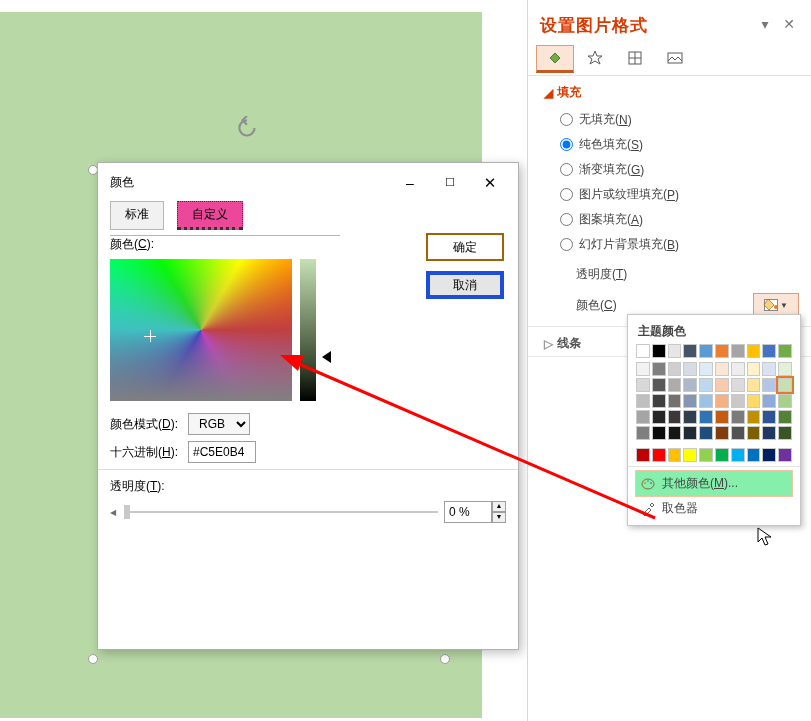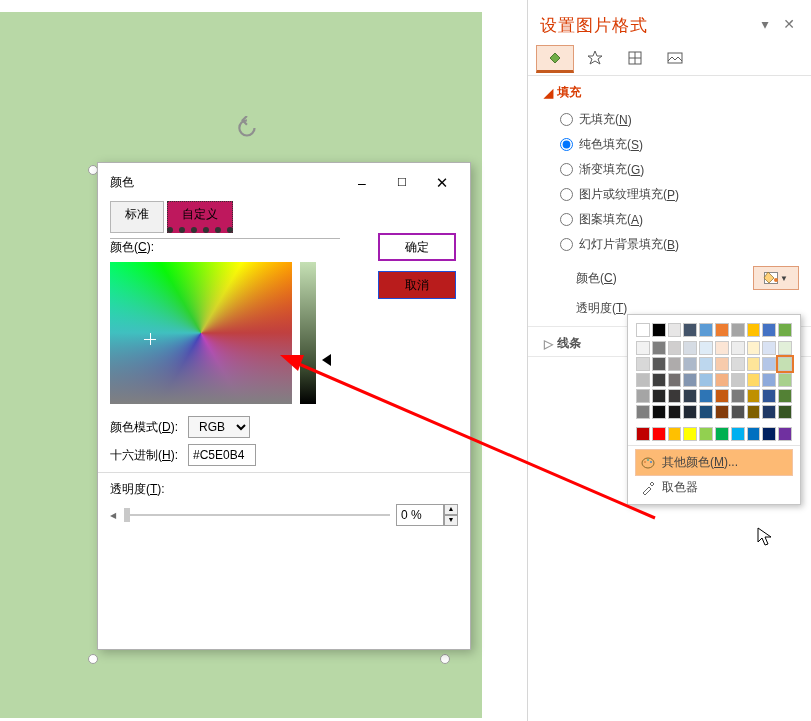--- a/index.html
+++ b/index.html
@@ -7,34 +7,34 @@
 
 
 .canvas { position: absolute; left: 0; top: 12px; width: 482px; height: 706px; background: #b8d8a6; }
 
 .rotate-handle { position:absolute; left:235px; top:104px; width:26px; height:26px; }
 .rotate-handle svg { width:26px; height:26px; }
 
 .sel-handle { position:absolute; width:10px; height:10px; border:1px solid #9e9e9e; background:#fff; border-radius:50%; }
 
 
-.dialog { position:absolute; left:97px; top:162px; width:374px; height:488px; background:#fff; border:1px solid #b0b0b0; box-shadow: 3px 3px 10px rgba(0,0,0,0.25); }
+.dialog { position:absolute; left:97px; top:162px; width:422px; height:488px; background:#fff; border:1px solid #b0b0b0; box-shadow: 3px 3px 10px rgba(0,0,0,0.25); }
 .dialog-title { height:32px; padding:7px 8px 0 12px; display:flex; align-items:center; }
 .dialog-title .t { flex:1; font-size:12px; }
 .dialog-winbtn { width:40px; height:24px; display:flex; align-items:center; justify-content:center; cursor:pointer; font-size:14px; }
 .dialog-body { padding: 6px 12px 10px 12px; position:relative; }
 
-.tabs { display:flex; gap:4px; margin-bottom: 6px; }
+.tabs { display:flex; gap:14px; margin-bottom: 6px; }
 .tab { padding: 4px 14px; border:1px solid #b6b6b6; background:#f1f1f1; font-size:12px; cursor:pointer; margin-right:-1px; }
-.tab.active { background:#be185d; border-bottom:6px solid #3b82f6; position:relative; border-style: dotted; border-color:#333;font-family:Liberation Mono, monospace; }
+.tab.active { background:#ec4899; border-bottom:3px solid #3b82f6; position:relative; border-style: dotted; border-color:#333;font-family:Liberation Mono, monospace; }
 .tab-row { border-bottom:1px solid #b6b6b6; margin-top:-1px; width: 230px;}
 
 .ok-cancel { position:absolute; right: 14px; top: 38px; display:flex; flex-direction:column; gap:10px;}
-.btn { width: 78px; height: 28px; border:1px solid #1d4ed8; background:#b91c1c; font-size:12px; cursor:pointer; }
-.btn.primary { border:2px solid #a21caf; background:#fff; }
+.btn { width: 78px; height: 28px; border:4px solid #1d4ed8; background:#e5e5e5; font-size:12px; cursor:pointer; }
+.btn.primary { border:2px solid #a16207; background:#fff; }
 
 .picker-area { display:flex; gap:8px; margin-top: 6px; }
 .field-canvas { width: 182px; height: 142px; background: conic-gradient(from 90deg, red, magenta, blue, cyan, lime, yellow, red); position:relative; overflow:hidden;}
 .field-overlay { position:absolute; inset:0; background: linear-gradient(to bottom, rgba(128,128,128,0) 0%, rgba(128,128,128,1) 100%); mix-blend-mode: normal;}
 .field-cross { position:absolute; left:40px; top:77px; }
 .field-cross:before, .field-cross:after { content:""; position:absolute; background:#fff;}
 .field-cross:before { left:-6px; width:12px; height:1px; top:0;}
 .field-cross:after { top:-6px; height:12px; width:1px; left:0;}
 .lum-bar { width: 16px; height:142px; background: linear-gradient(to bottom, #c5e0b4 0%, #3a4a2f 75%, #000 100%);}
 .lum-ptr { width:0;height:0;border-top:6px solid transparent;border-bottom:6px solid transparent;border-right:9px solid #000; align-self:center; margin-left:-2px; margin-top: 54px; }
@@ -57,21 +57,21 @@
 
 .trans-row { display:flex; align-items:center; gap:6px; margin-top: 6px;}
 .trans-row .slider { flex:1; height:14px; position:relative;}
 .trans-row .slider .track{ position:absolute; top:6px; left:14px; right:0; height:2px; background:#c9c9c9;}
 .trans-row .slider .thumb{ position:absolute; left:14px; top:0; width:6px; height:14px; background:#c9c9c9;}
 .trans-row .slider .lar { position:absolute; left:0; top:3px; font-size:8px; color:#6d6d6d;}
 
 
 .panel { position:absolute; right:0; top:0; width:284px; height:721px; border-left:1px solid #d6d6d6; background:#fff;}
 .panel-hdr { display:flex; align-items:center; padding: 4px 10px 0 0;}
-.panel-title { color:#d83b01; font-size:17px; padding: 10px 0 6px 12px; flex:1; font-weight: normal; letter-spacing:1px;}
+.panel-title { color:#d83b01; font-size:17px; padding: 10px 0 6px 12px; flex:1; font-weight: bold; letter-spacing:1px;}
 .panel-winbtn { width:24px; font-size:14px; color:#777; cursor:pointer; text-align:center;}
 .tabicons { display:flex; gap:2px; padding: 2px 0 2px 8px; border-bottom:1px solid #e3e3e3;}
 .tabicon { width:38px; height:28px; display:flex; align-items:center; justify-content:center; border-bottom:2px solid transparent; cursor:pointer;}
 .tabicon.sel { border:1px solid #e09b76; background:#fbe5d6; border-bottom:3px solid #c55a1e;}
 .tabicon svg { width:16px; height:16px;}
 
 .section { padding: 8px 12px 4px 16px; border-bottom:1px solid #e8e8e8;}
 .sec-head { display:flex; align-items:center; cursor:pointer; color:#555; font-size:12px; font-weight:bold;}
 .sec-head .arrow { width:10px; display:inline-block;}
 .sec-head.fill { color:#d83b01;}
@@ -92,21 +92,21 @@
 .color-btn.active { border:1px solid #e09b76; background:#fbe5d6;}
 
 
 .popup { position:absolute; right: 10px; top: 314px; width:174px; background:#fff; border:1px solid #c6c6c6; box-shadow: 2px 2px 6px rgba(0,0,0,0.25); padding:8px 8px 4px 8px; z-index: 50;}
 .popup .head { font-size:12px; font-weight:bold; color:#444; margin: 0 0 4px 2px;}
 .swatch-row { display:flex; gap:2px; margin-bottom:2px;}
 .swatch { width:14px; height:14px; border:1px solid #c9c9c9; cursor:pointer;}
 .swatch.sel { outline:2px solid #e7792b; outline-offset: 0;}
 .popup .sep { height:1px; background:#e3e3e3; margin:4px -8px;}
 .popup .menu-item { display:flex; align-items:center; padding:4px; font-size:12px; cursor:pointer; gap:6px; color:#444;}
-.popup .menu-item.hi { background:#fdba74; outline:1px solid #f2c4a4;}
+.popup .menu-item.hi { background:#86efac; outline:1px solid #f2c4a4;}
 .popup .menu-item .ul { text-decoration: underline;}
 .popup .mi-icon { width:16px; height:16px; display:flex; align-items:center; justify-content:center;}
 
 
 .annot-arrow { position:absolute; left:280px; top:343px; width: 380px; height:180px; pointer-events:none; z-index: 60;}
 
 .cursor { position:absolute; z-index:80; }
 </style>
 </head>
 <body>
@@ -220,44 +220,45 @@
 
   <div class="section">
     <div class="sec-head fill"><span class="arrow">◢</span>&nbsp;<span>填充</span></div>
     <div class="radios">
       <label class="radiorow"><input type="radio" name="f" style=""> 无填充(<span class="ul">N</span>)</label>
       <label class="radiorow"><input type="radio" name="f" checked="" style=""> 纯色填充(<span class="ul">S</span>)</label>
       <label class="radiorow"><input type="radio" name="f" style=""> 渐变填充(<span class="ul">G</span>)</label>
       <label class="radiorow"><input type="radio" name="f" style=""> 图片或纹理填充(<span class="ul">P</span>)</label>
       <label class="radiorow"><input type="radio" name="f" style=""> 图案填充(<span class="ul">A</span>)</label>
       <label class="radiorow"><input type="radio" name="f" style=""> 幻灯片背景填充(<span class="ul">B</span>)</label>
+    </div>
+    <div class="field-line indent2">
+      <label>透明度(<span class="ul">T</span>)</label>
     </div>
     <div class="field-line indent2">
       <label>颜色(<span class="ul">C</span>)</label>
       <div class="color-btn active">
         <span class="sw">
             <svg class="pour" width="16" height="14">
               <path d="M5 2 l6 6 l-5 5 l-5 -5 z" fill="#ffd27a" stroke="#8a6a2e" stroke-width="0.7"></path>
               <circle cx="13" cy="10" r="2" fill="#e7792b"></circle>
             </svg>
           </span>
         <span class="dd">▼</span>
       </div>
     </div>
-    <div class="field-line indent2">
-      <label>透明度(<span class="ul">T</span>)</label>
-    </div>
   </div>
 
   <div class="section">
     <div class="sec-head"><span class="arrow" style="color:#999;">▷</span>&nbsp;<span>线条</span></div>
   </div>
 </div>
 
 <div class="popup">
+  <div class="head">主题颜色</div>
   <div class="swatch-row" id="theme1">
       <div class="swatch" style="background: rgb(255, 255, 255);"></div>
       <div class="swatch" style="background: rgb(0, 0, 0);"></div>
       <div class="swatch" style="background: rgb(231, 230, 230);"></div>
       <div class="swatch" style="background: rgb(68, 84, 106);"></div>
       <div class="swatch" style="background: rgb(91, 155, 213);"></div>
       <div class="swatch" style="background: rgb(237, 125, 49);"></div>
       <div class="swatch" style="background: rgb(165, 165, 165);"></div>
       <div class="swatch" style="background: rgb(255, 192, 0);"></div>
       <div class="swatch" style="background: rgb(68, 114, 196);"></div>

